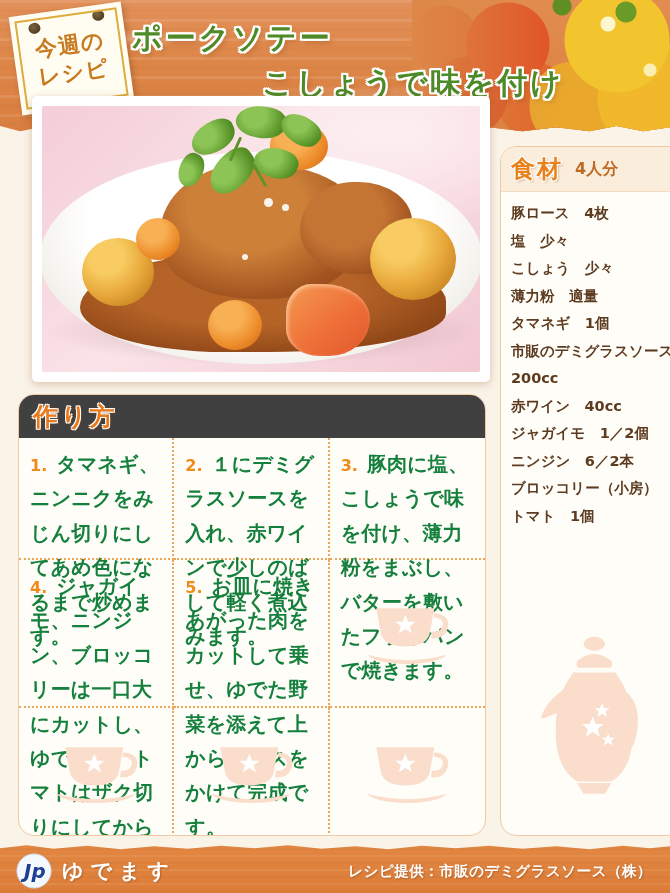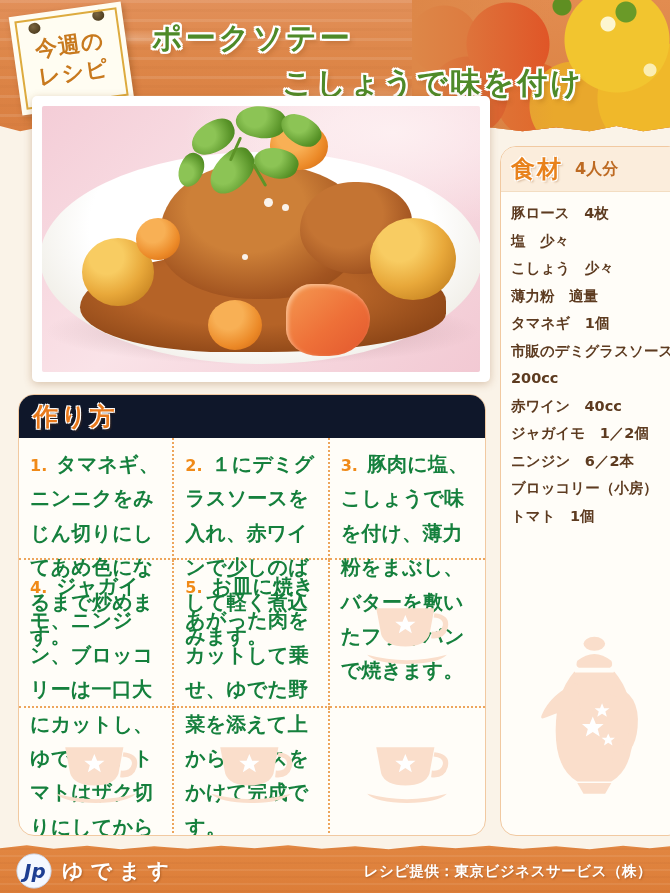--- a/index.html
+++ b/index.html
@@ -48,21 +48,21 @@
   .badge-inner {
     position:absolute; inset:5px; border:2px solid #ddab3e;
   }
   .badge-hole { position:absolute; width:12px; height:11px; border-radius:50%;
     background:radial-gradient(circle at 40% 35%, #7a6540, #3e2f14); }
   .badge-hole.h1 { left:18px; top:9px; }
   .badge-hole.h2 { right:18px; top:5px; }
   .badge-text { text-align:center; color:#c87a1e; font-weight:bold; font-size:22px; line-height:1.25; letter-spacing:1px;
     text-shadow:0 1px 0 rgba(255,255,255,.8); }
 
-  .title { position:absolute; left:152px; top:18px; }
+  .title { position:absolute; left:132px; top:18px; }
   .title-line { font-size:30px; font-weight:bold; color:#4e8a28; white-space:nowrap; letter-spacing:3px;
     text-shadow:-2px -2px 0 #fff,2px -2px 0 #fff,-2px 2px 0 #fff,2px 2px 0 #fff,0 -2px 0 #fff,0 2px 0 #fff,-2px 0 0 #fff,2px 0 0 #fff,3px 4px 5px rgba(120,60,10,.35);
   }
   .title-line.l2 { margin-left:130px; margin-top:4px; }
 
   
   .photo {
     position:absolute; left:32px; top:96px; width:458px; height:286px;
     background:#fff; border-radius:5px; padding:10px;
     box-shadow:0 2px 8px rgba(140,80,30,.3);
@@ -123,21 +123,21 @@
   .ing-title { font-size:24px; font-weight:bold; color:#e8821c; letter-spacing:2px;
     text-shadow:-1px -1px 0 #fff,1px -1px 0 #fff,-1px 1px 0 #fff,1px 1px 0 #fff,2px 2px 2px rgba(150,80,20,.3); }
   .ing-serv { font-size:16px; font-weight:bold; color:#bd6a22; margin-left:12px; }
   .ing-list { padding:8px 8px 0 10px; }
   .ing-line { font-size:14.5px; color:#5d3b20; line-height:27.5px; white-space:nowrap; font-weight:bold; }
   .ing-line.right { padding-right:4px; }
   .teapot-wrap { position:absolute; left:50%; transform:translateX(-50%); bottom:36px; width:116px; }
 
   
   .steps { left:18px; top:394px; width:468px; height:442px; }
-  .steps-head { height:43px; background:#0f172a; display:flex; align-items:center; padding:0 14px; }
+  .steps-head { height:43px; background:#404040; display:flex; align-items:center; padding:0 14px; }
   .steps-title { font-size:25px; font-weight:bold; color:#e8791c; letter-spacing:3px;
     text-shadow:-1px -1px 0 #fff,1px -1px 0 #fff,-1px 1px 0 #fff,1px 1px 0 #fff,2px 2px 2px rgba(150,80,20,.3); }
   .grid { display:grid; grid-template-columns:1fr 1fr 1fr; grid-template-rows:122px 148px 1fr; height:399px; }
   .cell { padding:9px 11px; position:relative; }
   .cell.bR { border-right:2px dotted #eda55c; }
   .cell.bB { border-bottom:2px dotted #eda55c; }
   .stepnum { color:#f08a18; font-weight:bold; font-size:16px; margin-right:9px; }
   .steptext { font-size:20px; color:#15803d; font-weight:bold; line-height:1.72; letter-spacing:.2px; }
   .cup-cell { display:flex; align-items:center; justify-content:center; }
   .teacup { width:108px; height:auto; display:block; }
@@ -312,16 +312,16 @@
     </div>
   </div>
 
   <div class="footer">
     <svg class="logo" viewBox="0 0 40 40">
       <circle cx="20" cy="20" r="19" fill="#f4f8ff"></circle>
       <circle cx="20" cy="20" r="19" fill="none" stroke="#c9d8ee" stroke-width="1"></circle>
       <text x="9" y="28" font-size="22" font-weight="bold" font-style="italic" fill="#1d3e92">Jp</text>
     </svg>
     <span class="brand">ゆでます</span>
-    <span class="credit">レシピ提供：東京ビジネスサービス（株）</span>
+    <span class="credit">レシピ提供：市販のデミグラスソース（株）</span>
   </div>
 
 </div>
 
 </body></html>

